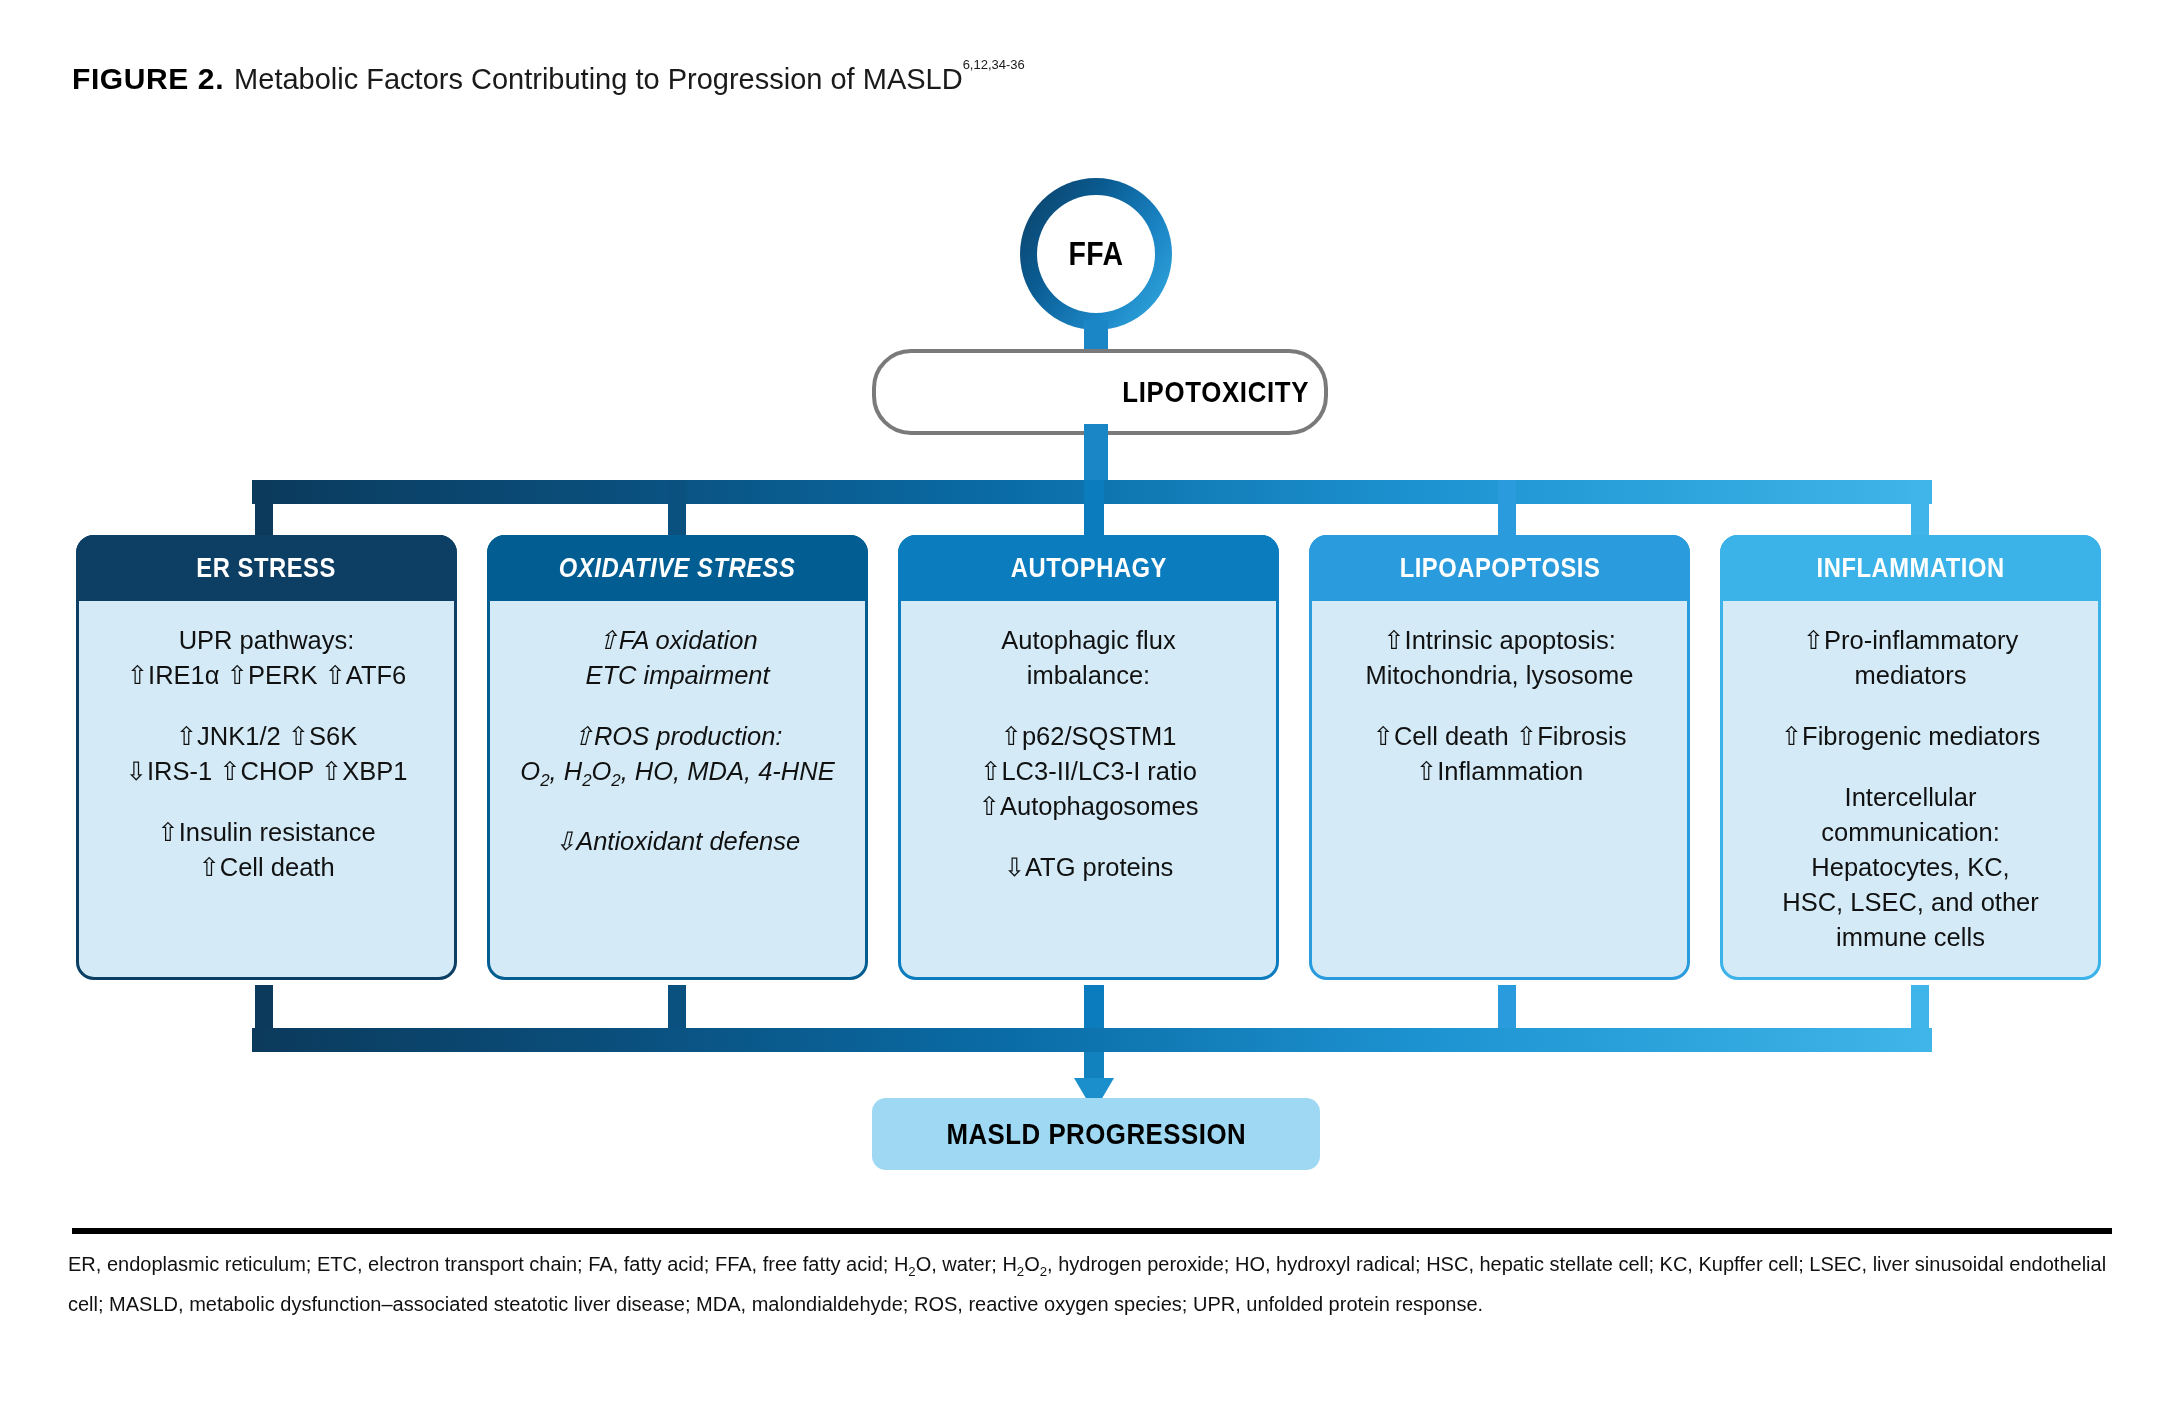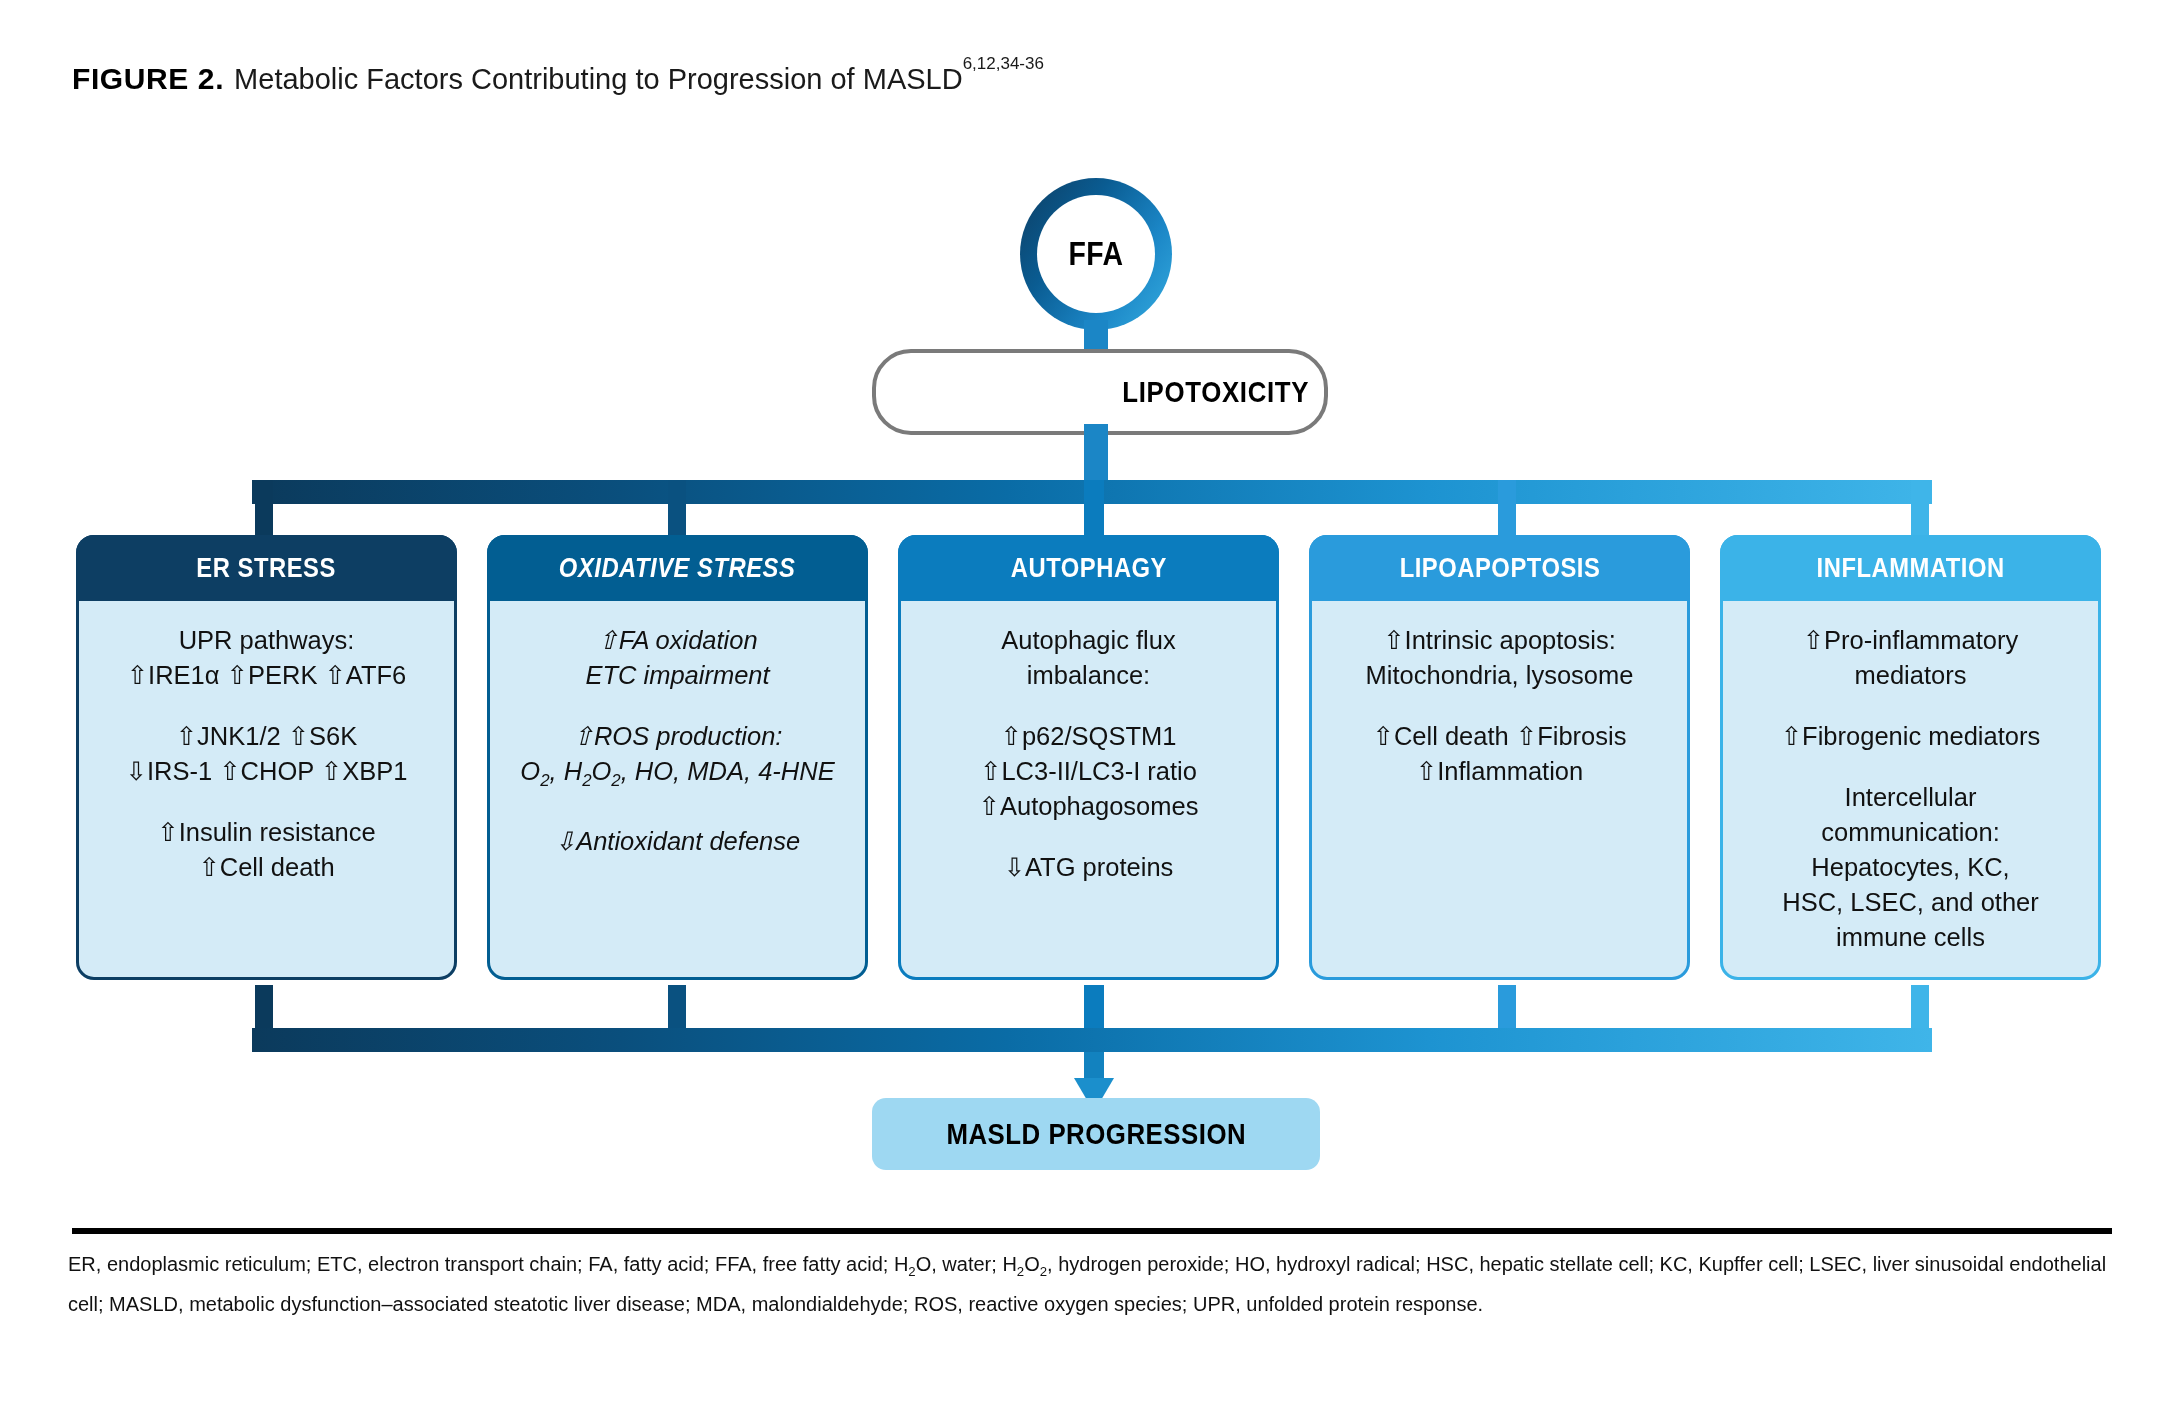--- a/index.html
+++ b/index.html
@@ -4,21 +4,21 @@
 <style>
   html,body{margin:0;padding:0;background:#ffffff;}
   body{width:2184px;height:1413px;font-family:"Liberation Sans",sans-serif;color:#000;overflow:hidden;}
 
   .page{position:relative;width:2184px;height:1413px;}
 
   
   .title-row{position:absolute;left:72px;top:62px;display:flex;align-items:baseline;white-space:nowrap;}
   .fig-label{font-size:30px;font-weight:bold;letter-spacing:0.6px;color:#000;}
   .fig-title{font-size:29px;font-weight:400;color:#1a1a1a;margin-left:10px;}
-  .fig-sup{font-size:17px;vertical-align:super;position:relative;top:-9px;margin-top:7px;}
+  .fig-sup{font-size:13px;vertical-align:super;position:relative;top:-9px;margin-top:7px;}
 
   
   .ffa-wrap{position:absolute;left:1020px;top:178px;width:152px;height:152px;}
   .ffa-ring{position:absolute;inset:0;border-radius:50%;
     background:linear-gradient(125deg,#0d3e63 0%,#0a5c92 35%,#1b86c6 68%,#36ade0 100%);}
   .ffa-hole{position:absolute;left:17px;top:17px;right:17px;bottom:17px;border-radius:50%;background:#fff;
     display:flex;align-items:center;justify-content:center;}
   .ffa-text{font-size:33px;font-weight:bold;letter-spacing:0.5px;color:#000;
     font-family:"Liberation Sans",sans-serif;transform:scaleX(0.86);}
 

